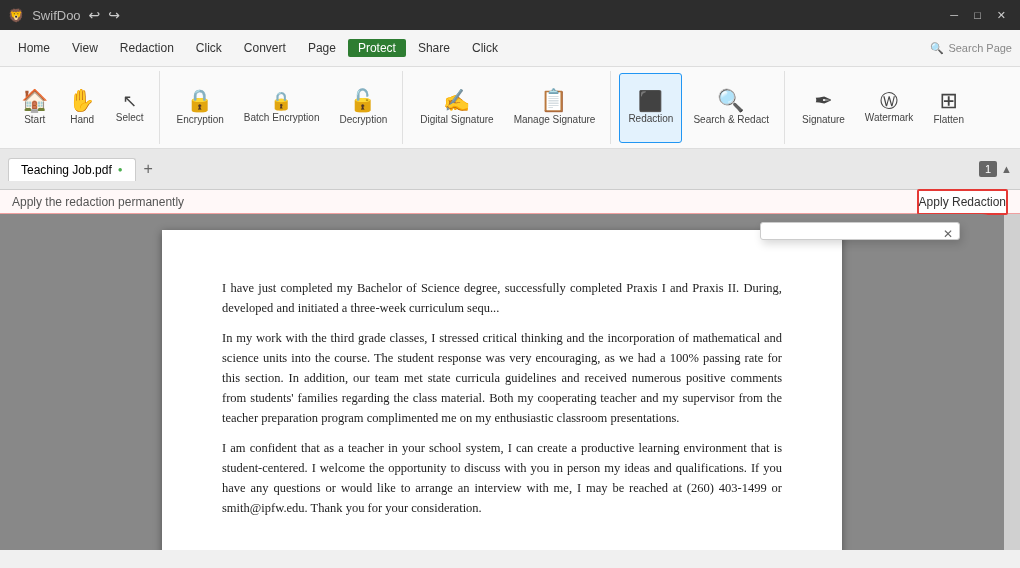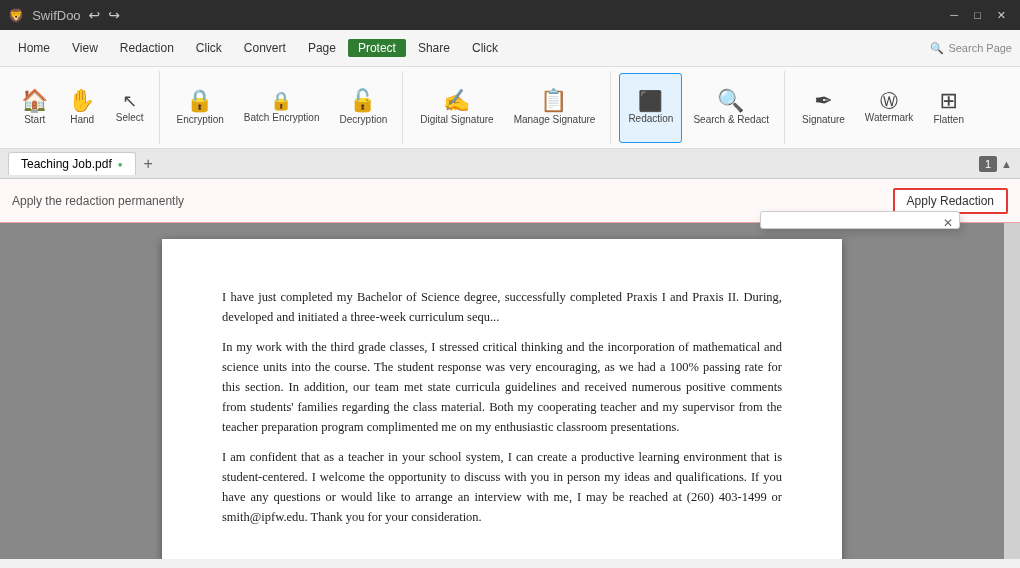--- a/index.html
+++ b/index.html
@@ -43,41 +43,41 @@
       height: 70px; color: #444; font-size: 11px; text-align: center;
       border: 1px solid transparent;
     }
     .toolbar-btn .btn-icon { font-size: 22px; margin-bottom: 2px; line-height: 1; }
     .toolbar-btn .btn-label { font-size: 10px; line-height: 1.2; }
     .toolbar-btn-redaction { background: #e3f2fd; border: 1px solid #2196f3; }
 
     
     .tab-bar {
       display: flex; align-items: center; background: #e8e8e8;
-      height: 30px; padding: 0 8px; gap: 2px; border-bottom: 1px solid #ccc;
+      height: 41px; padding: 0 8px; gap: 2px; border-bottom: 1px solid #ccc;
     }
     .tab {
       display: flex; align-items: center; background: white; border: 1px solid #ccc;
       border-bottom: none; padding: 4px 12px; font-size: 12px; cursor: pointer;
       border-radius: 3px 3px 0 0; gap: 6px;
     }
     .tab .dot { color: #4caf50; font-size: 8px; }
     .tab-add { background: none; border: none; font-size: 16px; cursor: pointer; color: #666; padding: 0 6px; }
     .tab-bar-right { margin-left: auto; font-size: 11px; color: #666; display: flex; align-items: center; gap: 4px; }
 
     
     .redaction-bar {
       display: flex; align-items: center; background: #fff8f8;
-      border-bottom: 1px solid #f0a0a0; height: 44px; padding: 0 12px; gap: 24px;
+      border-bottom: 1px solid #f0a0a0; height: 24px; padding: 0 12px; gap: 24px;
       position: relative;
     }
     .redaction-bar-text { font-size: 12px; color: #555; flex: 1; }
     .apply-redaction-btn {
       background: white; border: 2px solid #e53935; color: #333;
-      padding: 4px 12px; font-size: 12px; cursor: pointer; border-radius: 2px;
+      padding: 4px 0; font-size: 12px; cursor: pointer; border-radius: 2px;
       font-weight: 500;
       margin-left: 20px;
     }
 
     
     .tooltip-box {
       position: absolute; top: 32px; right: 60px; background: white;
       border: 1px solid #ccc; border-radius: 3px; padding: 8px 10px;
       font-size: 11px; color: #333; width: 200px; z-index: 100;
       box-shadow: 2px 4px 8px rgba(0,0,0,0.15);
@@ -88,21 +88,21 @@
 
     
     .main-area {
       display: flex; flex: 1; overflow: hidden; background: #888;
       height: calc(568px - 30px - 24px - 82px - 30px - 36px - 30px);
     }
 
     
     .pdf-viewer {
       flex: 1; background: #888; display: flex; justify-content: center;
-      overflow-y: auto; padding: 16px; position: relative;
+      overflow-y: auto; padding: 16px; position: relative; border-radius: 22px;
     }
     .pdf-page {
       background: white; width: 680px; min-height: 900px;
       box-shadow: 0 2px 8px rgba(0,0,0,0.4); padding: 48px 60px;
       font-family: 'Times New Roman', serif; font-size: 12.5px; line-height: 1.6;
       color: #222; position: relative;
     }
     .pdf-page p { margin-bottom: 10px; text-align: justify; }
 
     

